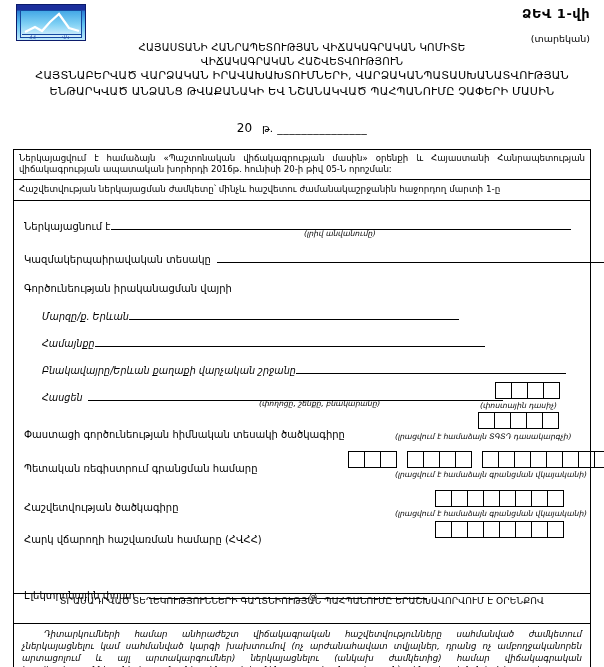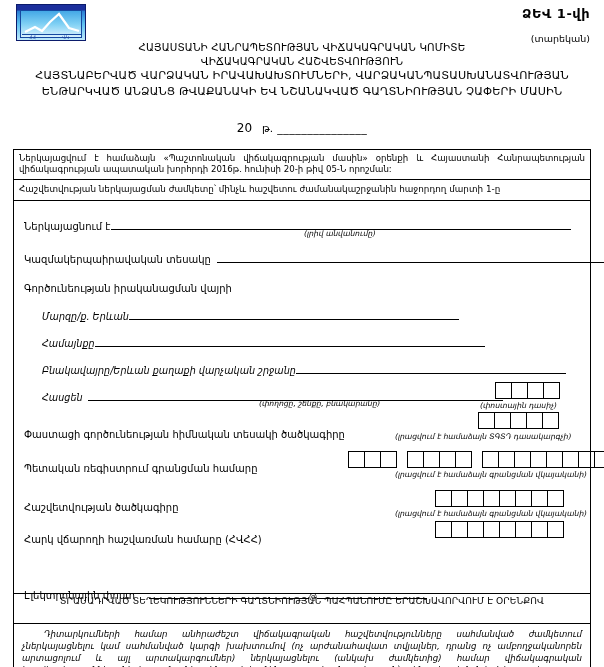--- a/index.html
+++ b/index.html
@@ -196,21 +196,21 @@
 
   <div class="formcode">
     <div class="code">ՁԵՎ 1-վի</div>
     <div class="periodicity">(տարեկան)</div>
   </div>
 
   <div class="title-block">
     <div class="tline">ՀԱՅԱՍՏԱՆԻ ՀԱՆՐԱՊԵՏՈՒԹՅԱՆ ՎԻՃԱԿԱԳՐԱԿԱՆ ԿՈՄԻՏԵ</div>
     <div class="tline">ՎԻՃԱԿԱԳՐԱԿԱՆ ՀԱՇՎԵՏՎՈՒԹՅՈՒՆ</div>
     <div class="tline big">ՀԱՅՏՆԱԲԵՐՎԱԾ ՎԱՐՁԱԿԱՆ ԻՐԱՎԱԽԱԽՏՈՒՄՆԵՐԻ, ՎԱՐՁԱԿԱՆՊԱՏԱՍԽԱՆԱՏՎՈՒԹՅԱՆ</div>
-    <div class="tline big">ԵՆԹԱՐԿՎԱԾ ԱՆՁԱՆՑ ԹՎԱՔԱՆԱԿԻ ԵՎ ՆՇԱՆԱԿՎԱԾ ԳԱՂՏՆԻՈՒԹՅԱՆ ՉԱՓԵՐԻ ՄԱՍԻՆ</div>
+    <div class="tline big">ԵՆԹԱՐԿՎԱԾ ԱՆՁԱՆՑ ԹՎԱՔԱՆԱԿԻ ԵՎ ՆՇԱՆԱԿՎԱԾ ՊԱՀՊԱՆՈՒՄԸ ՉԱՓԵՐԻ ՄԱՍԻՆ</div>
   </div>
 </div>
 
 <div class="yearline">
   <span class="yr">20</span><span class="lbl">թ.</span><span class="dash">_______________</span>
 </div>
 
 <div class="frame">
 
   <div class="band">Ներկայացվում է համաձայն «Պաշտոնական վիճակագրության մասին» օրենքի և Հայաստանի Հանրապետության  վիճակագրության ապատական խորհրդի 2016թ. հունիսի 20-ի թիվ 05-Ն որոշման:</div>

